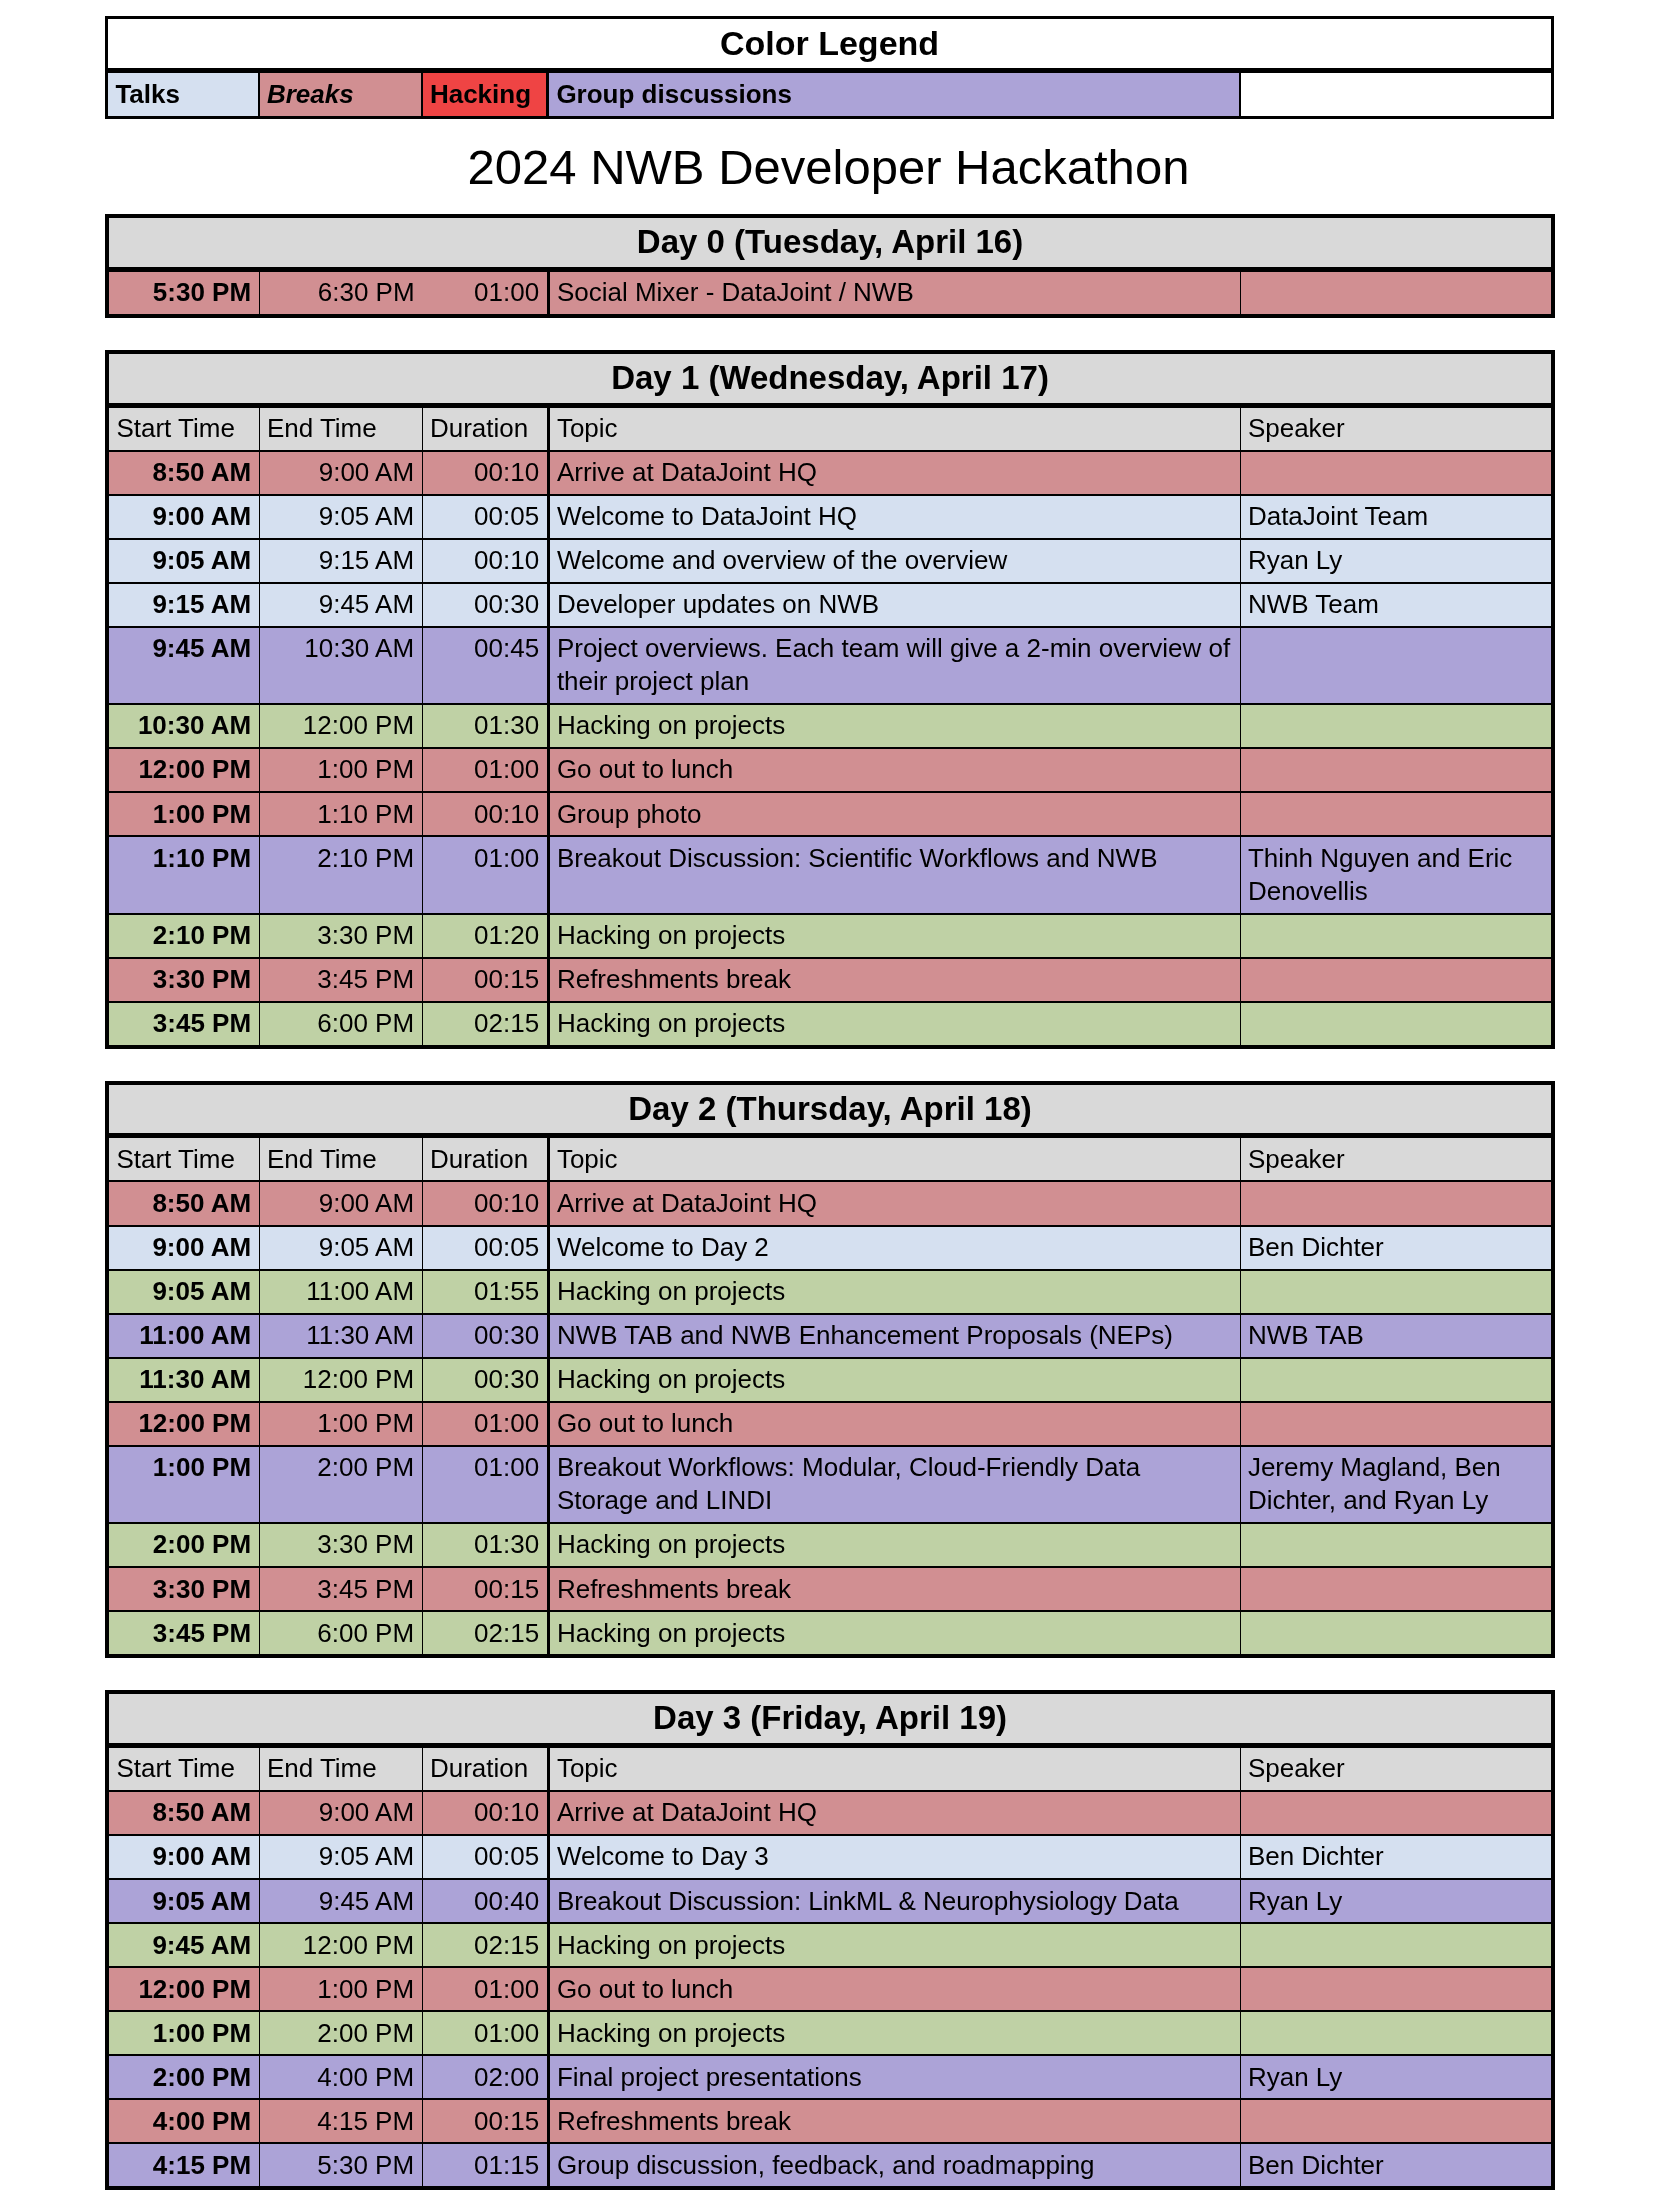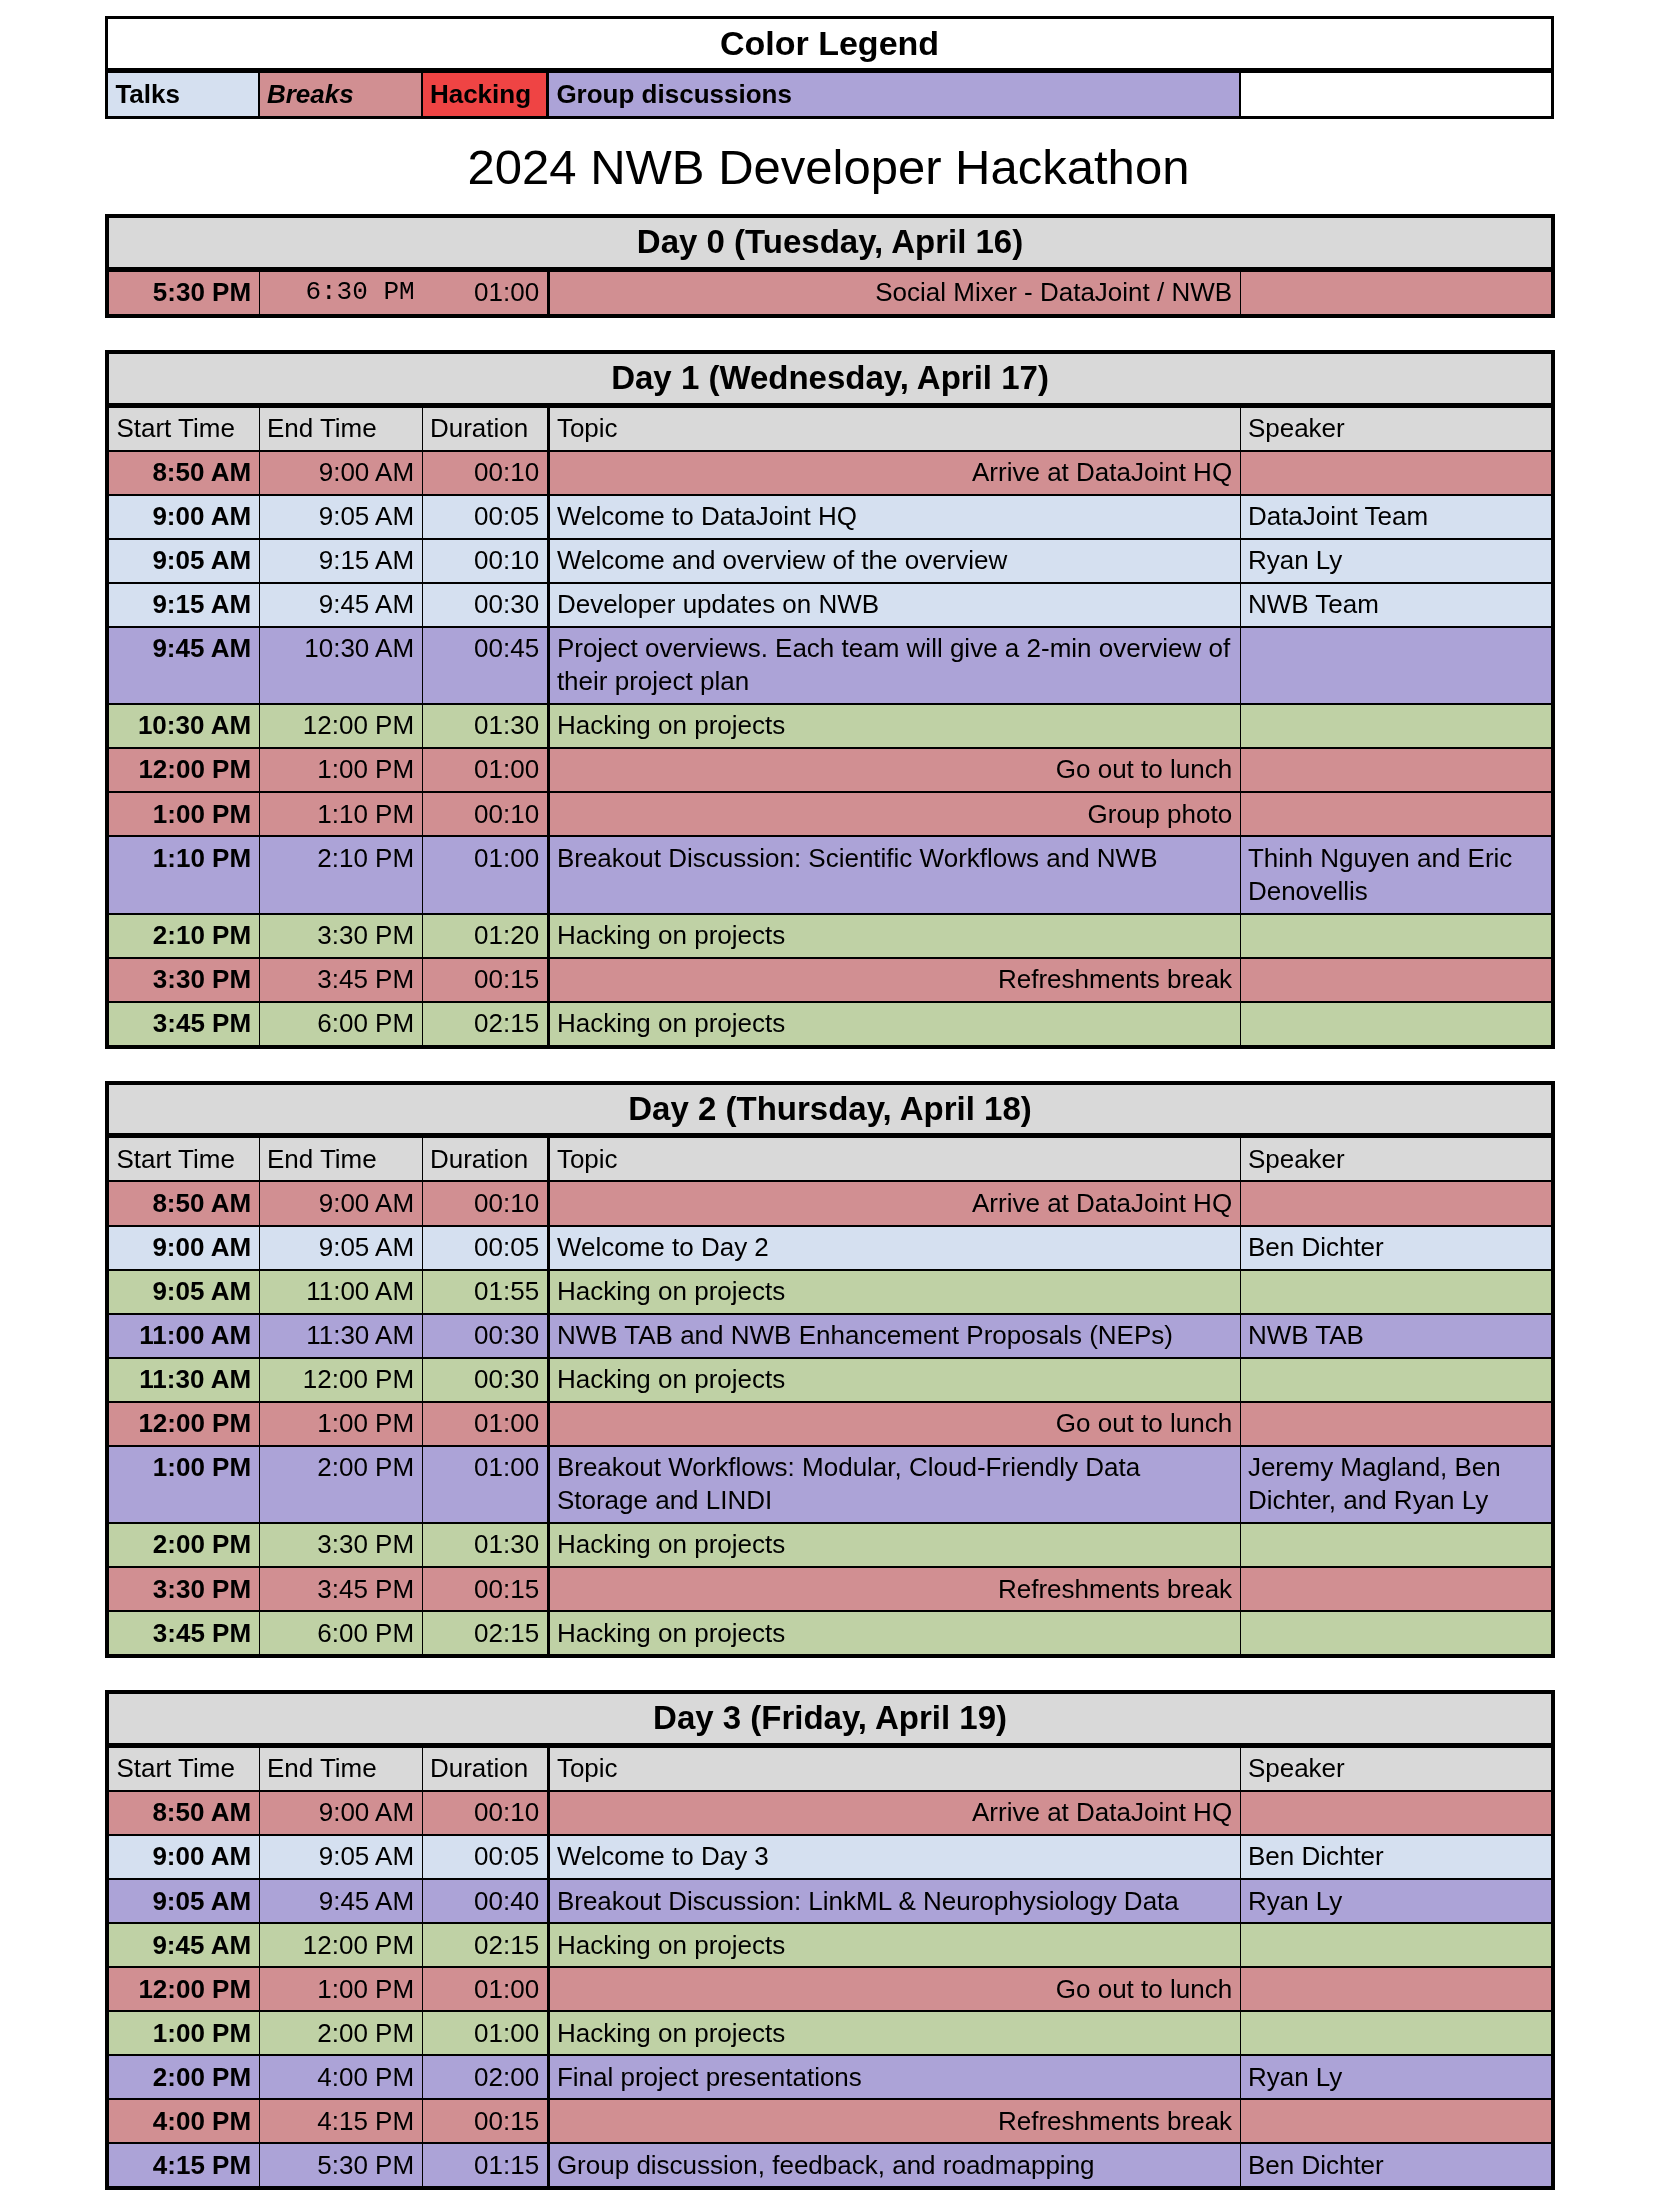--- a/index.html
+++ b/index.html
@@ -50,25 +50,25 @@
     border-bottom: 5.9px solid #000;
   }
   .sched tr.cols-header td {
     background: var(--c-header, #d9d9d9);
     font-weight: normal; vertical-align: middle;
     height: 29px; border-bottom-width: 2.9px;
   }
   .sched td.c-start { font-weight: bold; text-align: right; height: 32px; }
   .sched td.c-end, .sched td.c-dur { text-align: right; }
   .thick-right { border-right-width: 3.7px !important; }
-  .hide-right { border-right-style: hidden !important; font-family: Liberation Mono, monospace; }
+  .hide-right { border-right-style: hidden !important; }
   .hide-left  { border-left-style: hidden !important; }
 
   tr.row-talks   td { background: var(--c-talks); }
-  tr.row-breaks  td { background: var(--c-breaks); text-align: right; }
+  tr.row-breaks  td { background: var(--c-breaks); }
   tr.row-hacking td { background: var(--c-hacking); }
   tr.row-group   td { background: var(--c-group); }
 </style>
 </head>
 <body>
 
 <div class="content">
 
   <table class="legend-table">
     <colgroup>

